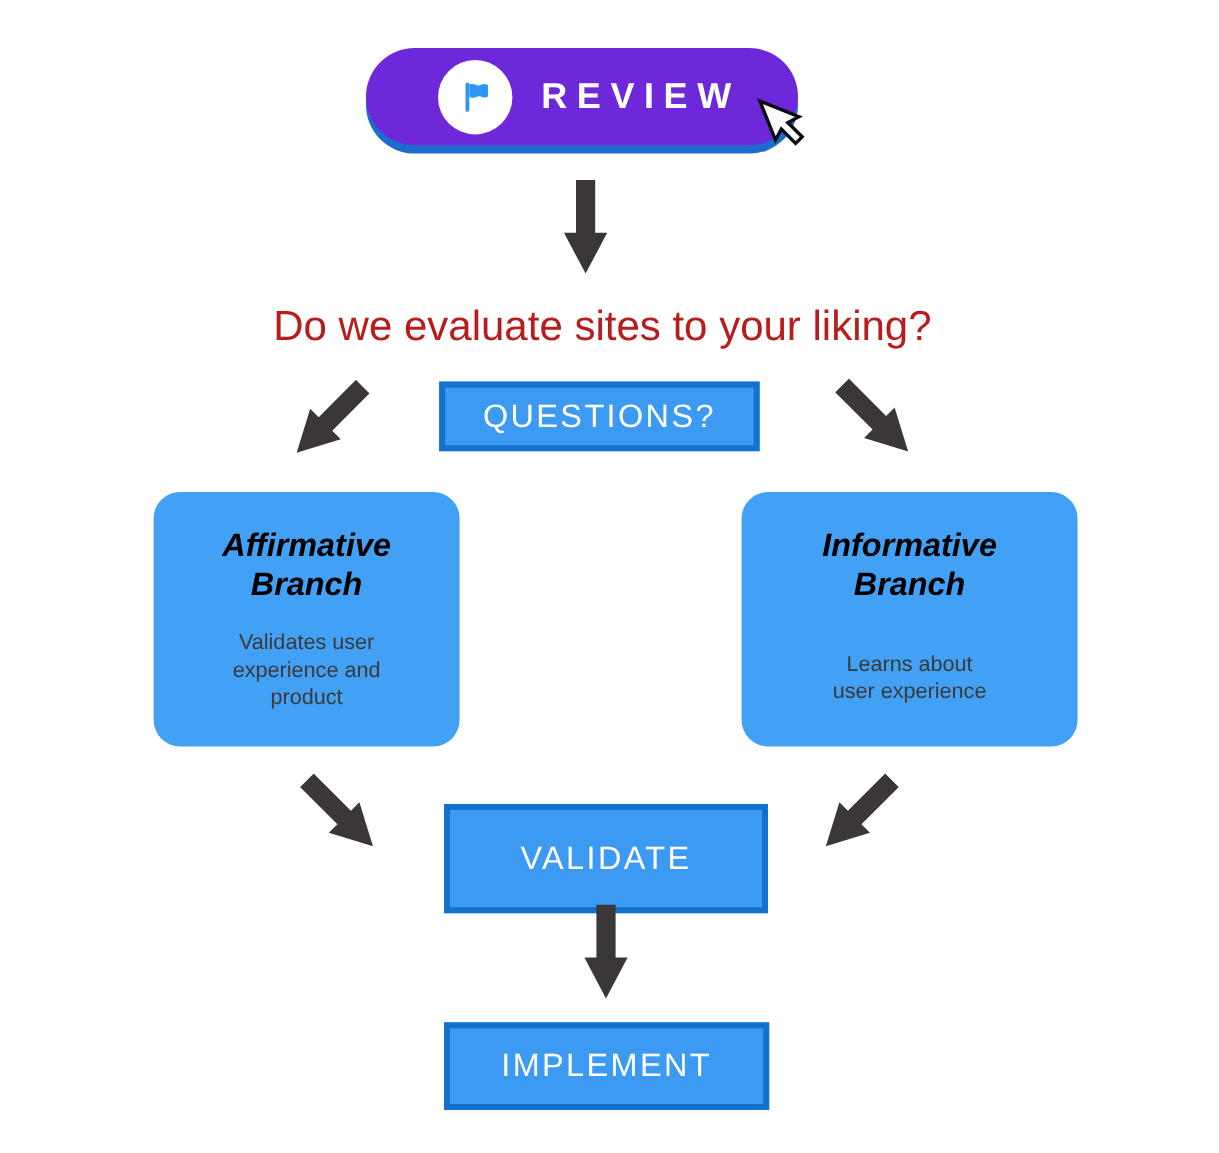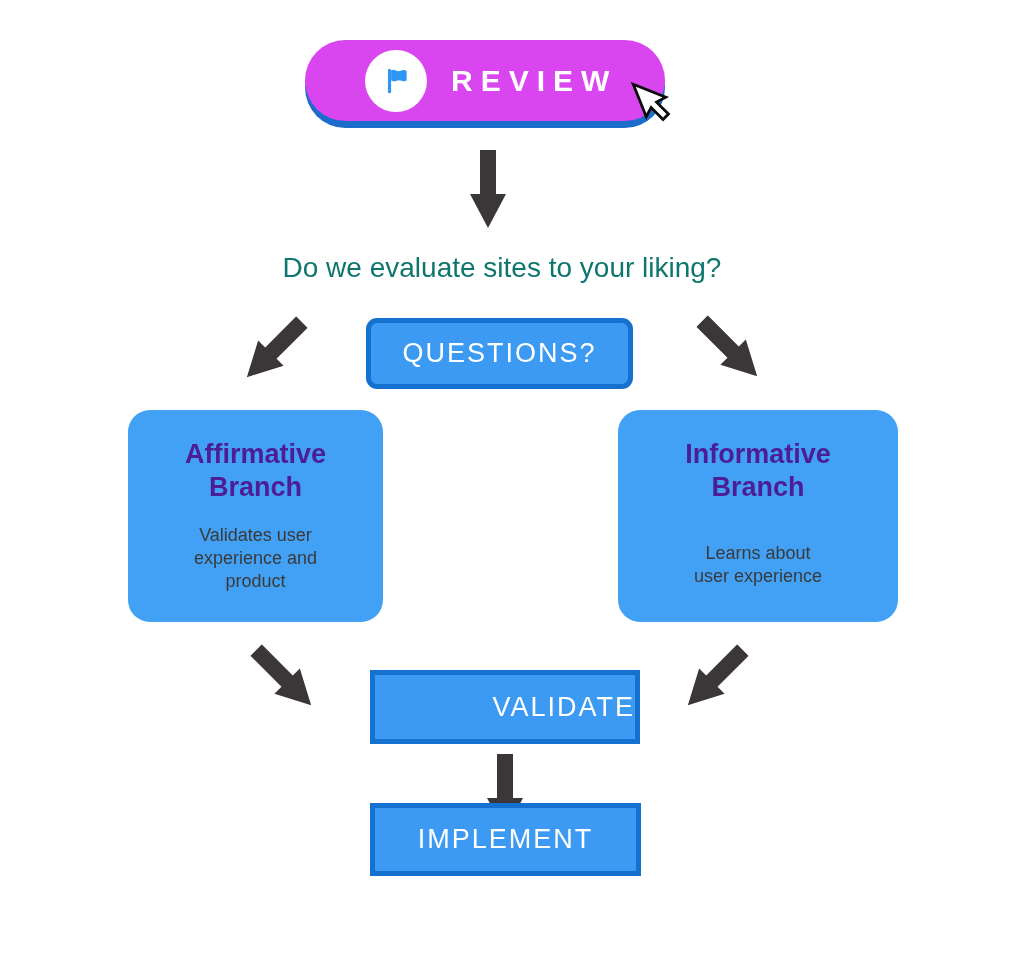--- a/index.html
+++ b/index.html
@@ -4,21 +4,21 @@
 <style>
   html,body{margin:0;padding:0;background:#ffffff;}
   .canvas{
     position:relative;width:1016px;height:961px;background:#ffffff;
     font-family:"Liberation Sans",sans-serif;overflow:hidden;
   }
 
   
   .review-pill{
     position:absolute;left:305px;top:40px;width:360px;height:81px;
-    background:#d946ef;border:none;border-radius:42px;
+    background:#6d28d9;border:none;border-radius:42px;
     box-shadow:0 7px 0 0 #1B6CCB;
     display:flex;align-items:center;padding:0 0 0 60px;gap:24px;
     cursor:pointer;
   }
   .flag-circle{
     width:62px;height:62px;border-radius:50%;background:#ffffff;
     display:flex;align-items:center;justify-content:center;flex:0 0 auto;
   }
   .review-label{
     color:#ffffff;font-size:30px;font-weight:bold;letter-spacing:8px;
@@ -27,44 +27,45 @@
 
   
   .arrow{position:absolute;}
   .arrow svg path{fill:#3B3738;}
   .rot45{transform:rotate(45deg);}
   .rot-45{transform:rotate(-45deg);}
 
   
   .question-text{
     position:absolute;left:0;top:252px;width:1004px;text-align:center;
-    font-size:28px;color:#0f766e;
+    font-size:35px;color:#b91c1c;
   }
 
   
   .node-box{
     position:absolute;background:#3D9AF3;border:5px solid #1571CF;
     box-sizing:border-box;display:flex;align-items:center;justify-content:center;
     color:#ffffff;font-size:27px;letter-spacing:2px;
   }
-  .node-questions{left:366px;top:318px;width:267px;height:71px;border-radius:11px;}
-  .node-validate{left:370px;top:670px;width:270px;height:74px;justify-content:flex-end;}
-  .node-implement{left:370px;top:803px;width:271px;height:73px;}
+  .node-questions{left:366px;top:318px;width:267px;height:58px;}
+  .node-validate{left:370px;top:670px;width:270px;height:91px;}
+  .node-implement{left:370px;top:852px;width:271px;height:73px;}
 
   
   .branch-box{
     position:absolute;top:410px;height:212px;background:#42A1F5;
     border-radius:22px;box-sizing:border-box;padding-top:28px;
     display:flex;flex-direction:column;align-items:center;text-align:center;
   }
   .branch-left{left:128px;width:255px;}
   .branch-right{left:618px;width:280px;}
   .branch-title{
-    color:#4c1d95;font-size:27px;font-weight:bold;line-height:1.22;
+    color:#000000;font-size:27px;font-weight:bold;line-height:1.22;
     white-space:pre-line;
+    font-style:italic;
   }
   .branch-desc{
     margin-top:20px;color:#3A3A3A;font-size:18px;line-height:1.28;
     white-space:pre-line;
   }
   .branch-right .branch-desc{margin-top:38px;}
 </style>
 </head>
 <body>
 

